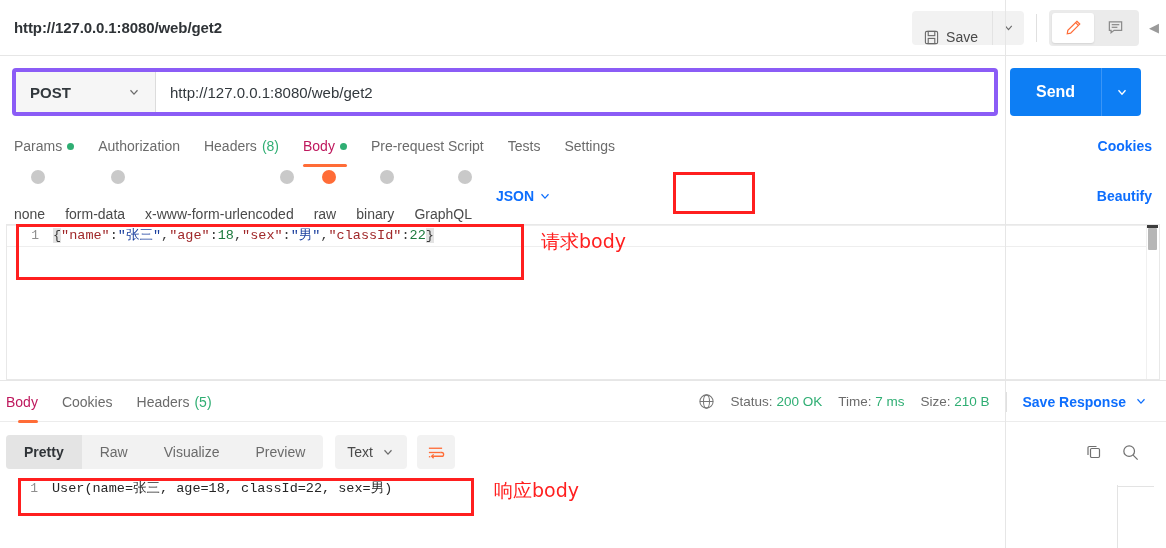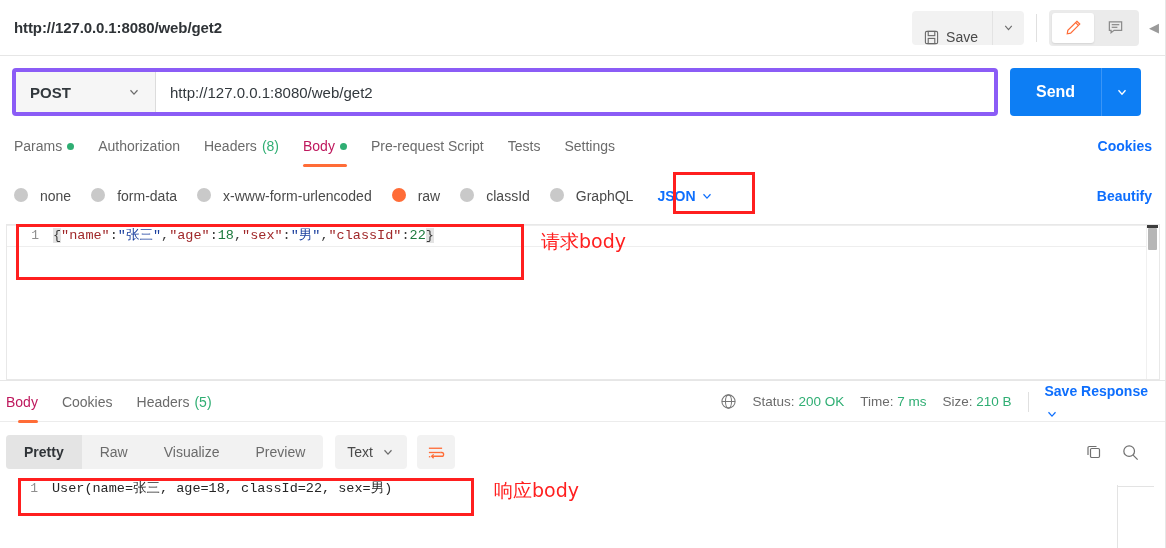--- a/index.html
+++ b/index.html
@@ -3,21 +3,21 @@
 <meta charset="utf-8">
 <style>
   * { box-sizing: border-box; margin: 0; padding: 0; }
   html, body {
     width: 1166px; height: 548px;
     background: #ffffff;
     font-family: "Liberation Sans", sans-serif;
     color: #2f3337;
     overflow: hidden;
   }
-  .app { position: relative; width: 1166px; height: 548px; }
+  .app { position: relative; width: 1006px; height: 548px; }
 
   
   .titlebar {
     position: absolute; left: 0; top: 0; width: 1166px; height: 56px;
     border-bottom: 1px solid #e6e6e6;
     display: flex; align-items: center;
   }
   .req-title {
     margin-left: 14px; font-size: 15px; font-weight: bold; color: #2f3337;
     letter-spacing: -0.1px;
@@ -107,22 +107,22 @@
     color: #0d6efd; font-size: 14px; cursor: pointer; font-weight: bold;
   }
   .tabs-right { margin-left: auto; display: flex; align-items: center; height: 32px; }
 
   
   .bodytype-row {
     position: absolute; left: 0; top: 176px; width: 1166px; height: 40px;
     display: flex; align-items: center; padding: 0 14px;
   }
   .radio-item {
-    display: flex; align-items: flex-start; gap: 12px; margin-right: 20px;
-    font-size: 14px; color: #4a4a4a; cursor: pointer; white-space: nowrap;
+    display: flex; align-items: flex-end; gap: 22px; margin-right: 20px;
+    font-size: 14px; color: #4a4a4a; cursor: pointer; white-space: nowrap; flex-direction: column;
   }
   .radio {
     width: 14px; height: 14px; border-radius: 50%; background: #c9c9c9;
     flex: 0 0 14px;
   }
   .radio.checked { background: #ff6c37; }
   .json-select {
     display: flex; align-items: center; gap: 4px; margin-left: 4px;
     color: #0d6efd; font-size: 14px; font-weight: bold; cursor: pointer;
   }
@@ -185,21 +185,21 @@
     position: absolute; left: 0; top: 382px; width: 1166px; height: 40px;
     display: flex; align-items: center; padding: 0 8px 0 6px;
     border-bottom: 1px solid #ececec;
   }
   .resp-meta { margin-left: auto; display: flex; align-items: center; gap: 16px; }
   .meta-item { font-size: 13.5px; color: #6b6b6b; white-space: nowrap; }
   .meta-item .val { color: #2fae73; }
   .meta-sep { width: 1px; height: 20px; background: #e0e0e0; }
   .save-resp {
     display: flex; align-items: flex-start; gap: 8px; color: #0d6efd;
-    font-size: 14px; font-weight: bold; cursor: pointer; padding-right: 10px; flex-direction: column;
+    font-size: 14px; font-weight: bold; cursor: pointer; padding-right: 10px;
   }
 
   
   .resp-toolbar {
     position: absolute; left: 0; top: 428px; width: 1166px; height: 48px;
     display: flex; align-items: center; padding: 0 8px 0 6px;
   }
   .seg-group {
     display: flex; align-items: center; background: #f2f2f2;
     border-radius: 4px; height: 34px; overflow: hidden;
@@ -367,21 +367,21 @@
     <div class="radio-item">
       <span class="radio"></span>
       <span>x-www-form-urlencoded</span>
     </div>
     <div class="radio-item">
       <span class="radio checked"></span>
       <span>raw</span>
     </div>
     <div class="radio-item">
       <span class="radio"></span>
-      <span>classId</span>
+      <span>binary</span>
     </div>
     <div class="radio-item">
       <span class="radio"></span>
       <span>GraphQL</span>
     </div>
     <div class="json-select">
       <span>JSON</span>
       <span>
         <svg width="14" height="14" viewBox="0 0 16 16" fill="none" stroke="#0d6efd" stroke-width="1.4">
           <polyline points="4,6 8,10.5 12,6"></polyline>

